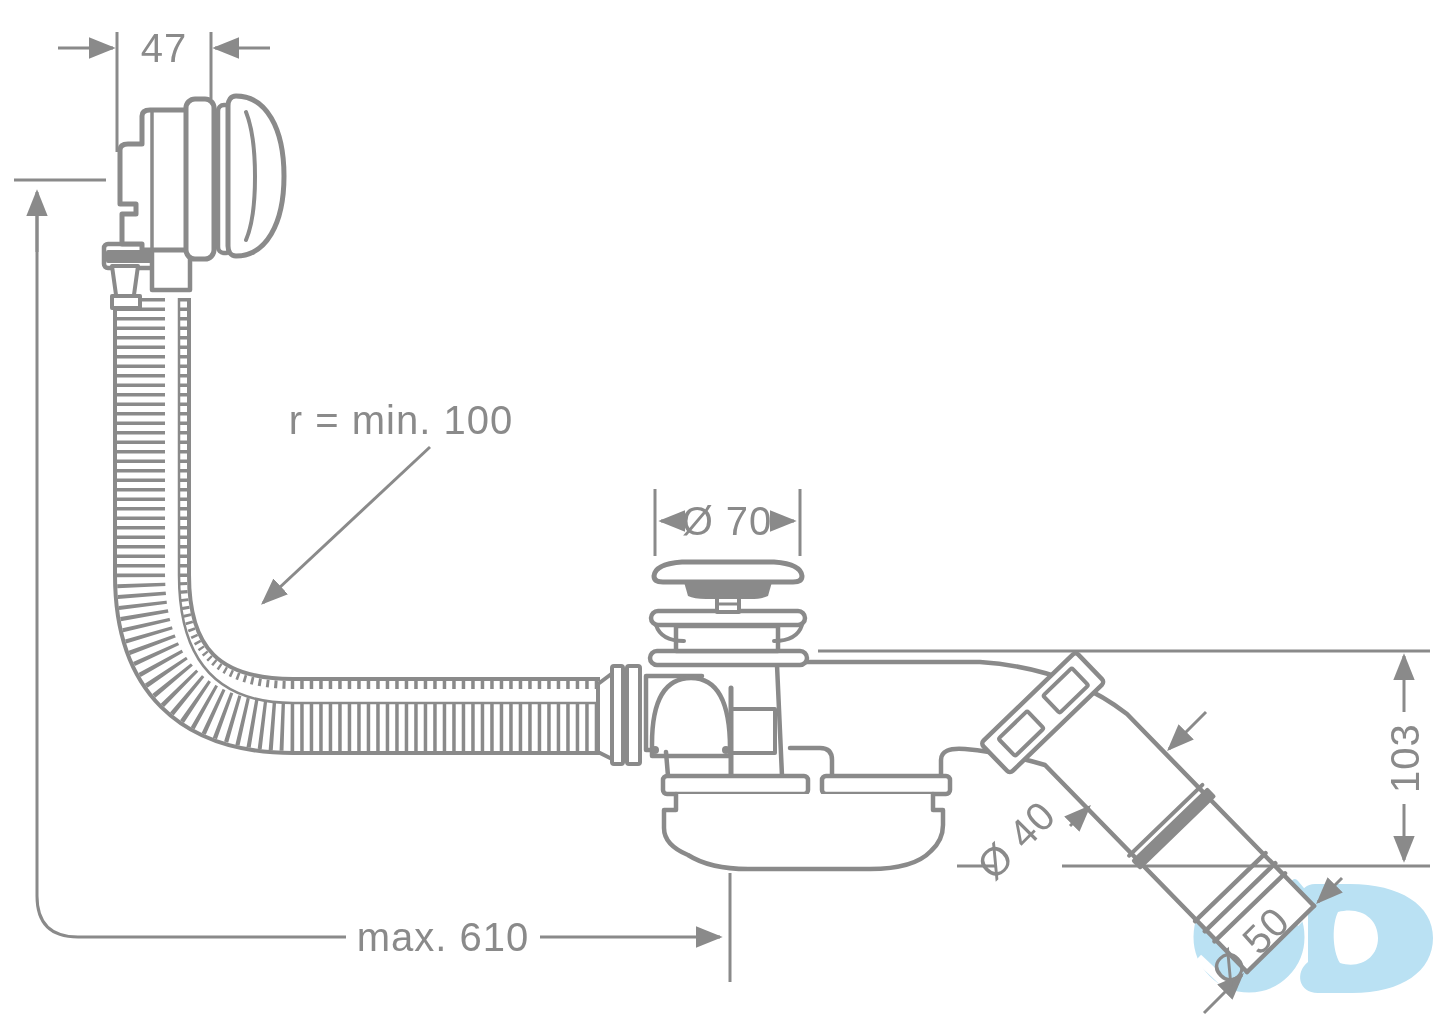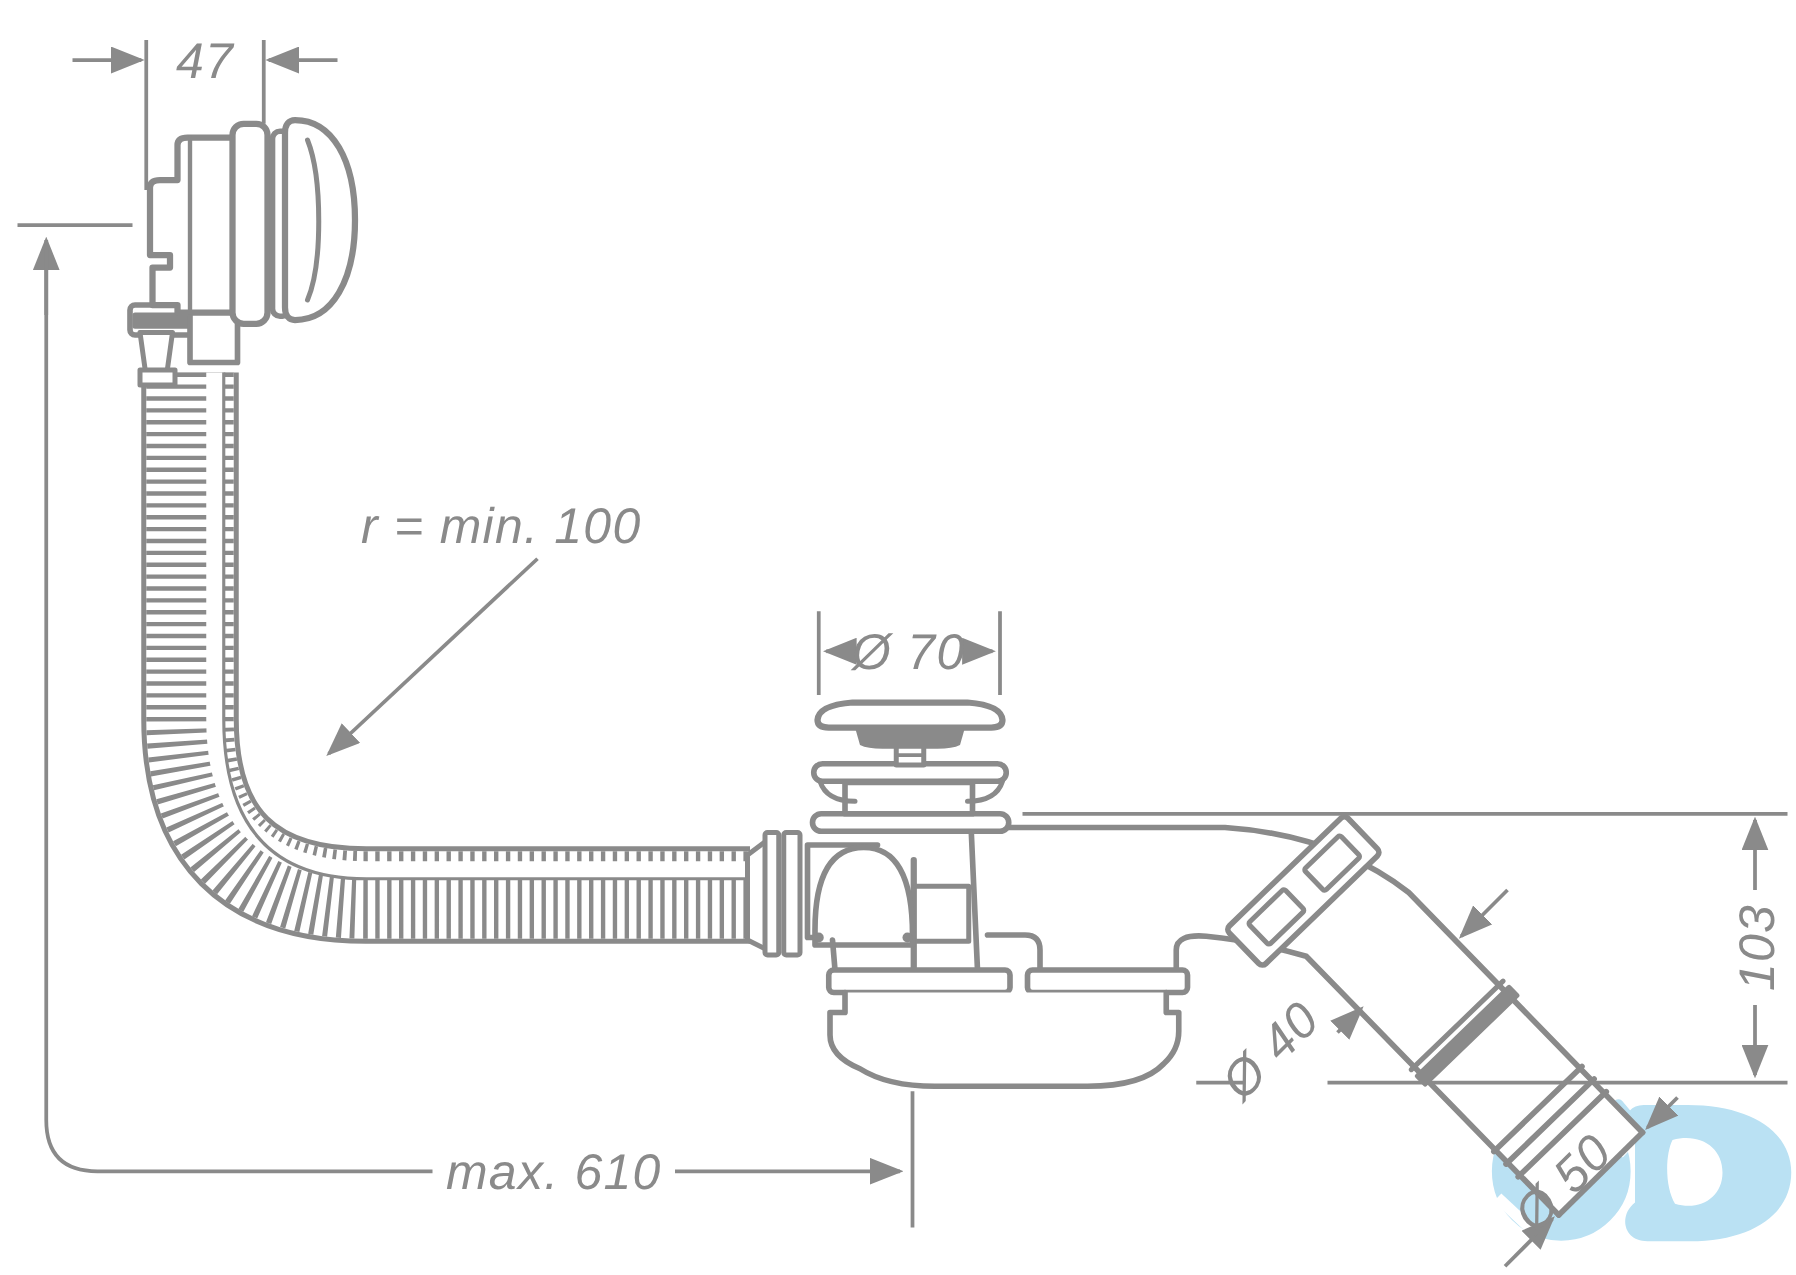--- a/index.html
+++ b/index.html
@@ -1,17 +1,17 @@
 <!DOCTYPE html>
 <html><head>
 <meta charset="utf-8">
 <style>
   html, body { margin: 0; padding: 0; background: #ffffff; }
   .stage { width: 1437px; height: 1020px; position: relative; background: #ffffff;
-           font-family: "Liberation Sans", sans-serif; overflow: hidden; font-style: italic; }
+           font-family: "Liberation Sans", sans-serif; overflow: hidden; }
   svg { display: block; }
   .ln  { stroke: #8a8a8a; fill: none; stroke-linecap: round; stroke-linejoin: round; }
   .s5  { stroke-width: 5; }
   .s45 { stroke-width: 4.5; }
   .s4  { stroke-width: 4; }
   .s35 { stroke-width: 3.5; }
   .s3  { stroke-width: 3; }
   .fw  { fill: #ffffff; }
   .fg  { fill: #8a8a8a; stroke: none; }
   .dim { stroke: #8a8a8a; stroke-width: 3; fill: none; stroke-linecap: butt; }

